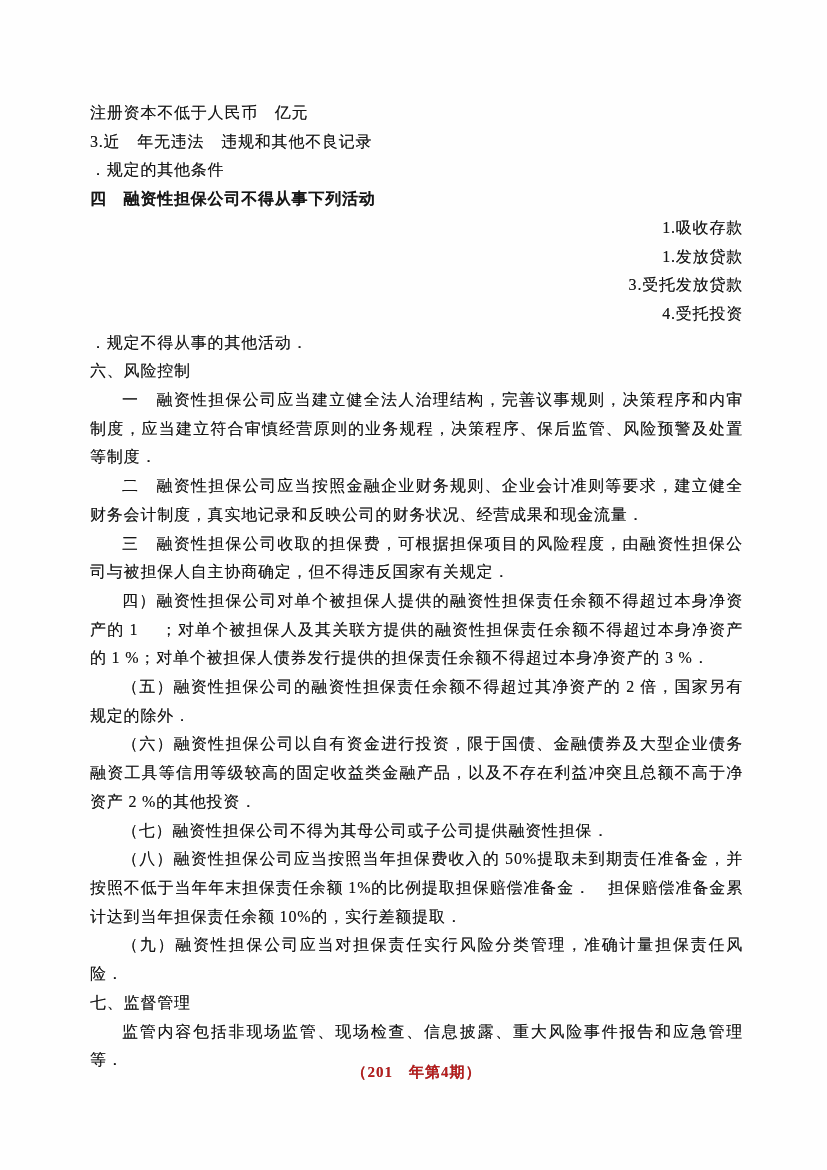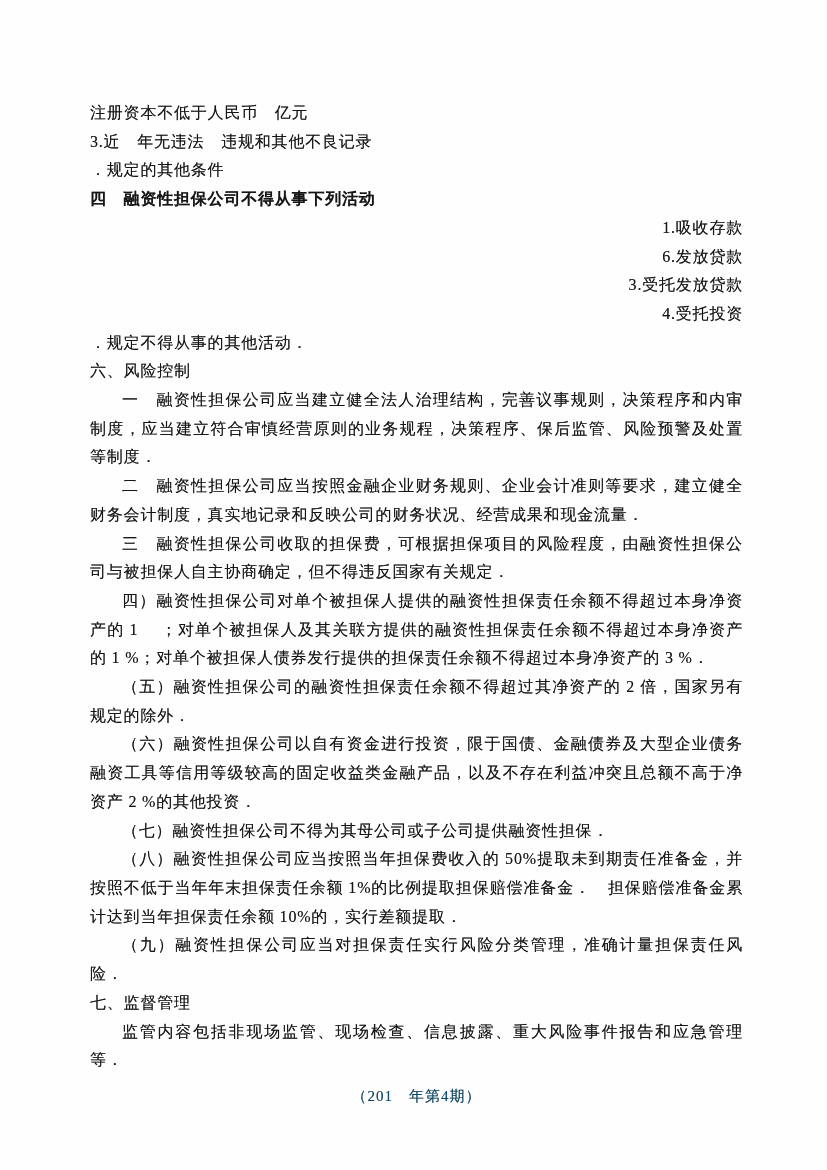--- a/index.html
+++ b/index.html
@@ -38,40 +38,41 @@
   .ml28 { margin-left: 28px; }
   .ml38 { margin-left: 38px; font-weight: bold; }
   .ml44 { margin-left: 44px; }
   .para {
     text-indent: 2em;
     text-align: justify;
   }
   .footer {
     position: absolute;
     left: 90px;
-    top: 1087px;
+    top: 1063px;
     width: 653px;
     text-align: center;
     font-size: 15px;
     letter-spacing: 1px;
-    color: #0c4a6e;
+    color: #b91c1c;
     text-shadow: 0 0 0.5px rgba(20,20,20,0.5);
+    font-weight: bold;
   }
 </style>
 </head>
 <body>
 
 <div class="page">
   <div class="doc-body">
       <p class="ml44">注册资本不低于人民币　亿元</p>
       <p class="ml24">3.近　年无违法　违规和其他不良记录</p>
       <p class="ml28">．规定的其他条件</p>
       <p class="ml38">四　融资性担保公司不得从事下列活动</p>
       <p class="ml14">1.吸收存款</p>
-      <p class="ml14">6.发放贷款</p>
+      <p class="ml14">1.发放贷款</p>
       <p class="ml14">3.受托发放贷款</p>
       <p class="ml14">4.受托投资</p>
       <p class="ml26">．规定不得从事的其他活动．</p>
       <p class="ml28">六、风险控制</p>
       <p class="para">一　融资性担保公司应当建立健全法人治理结构，完善议事规则，决策程序和内审制度，应当建立符合审慎经营原则的业务规程，决策程序、保后监管、风险预警及处置等制度．</p>
       <p class="para">二　融资性担保公司应当按照金融企业财务规则、企业会计准则等要求，建立健全财务会计制度，真实地记录和反映公司的财务状况、经营成果和现金流量．</p>
       <p class="para">三　融资性担保公司收取的担保费，可根据担保项目的风险程度，由融资性担保公司与被担保人自主协商确定，但不得违反国家有关规定．</p>
       <p class="para">四）融资性担保公司对单个被担保人提供的融资性担保责任余额不得超过本身净资产的 1　 ；对单个被担保人及其关联方提供的融资性担保责任余额不得超过本身净资产的 1 %；对单个被担保人债券发行提供的担保责任余额不得超过本身净资产的 3 %．</p>
       <p class="para">（五）融资性担保公司的融资性担保责任余额不得超过其净资产的 2 倍，国家另有规定的除外．</p>
       <p class="para">（六）融资性担保公司以自有资金进行投资，限于国债、金融债券及大型企业债务融资工具等信用等级较高的固定收益类金融产品，以及不存在利益冲突且总额不高于净资产 2 %的其他投资．</p>

